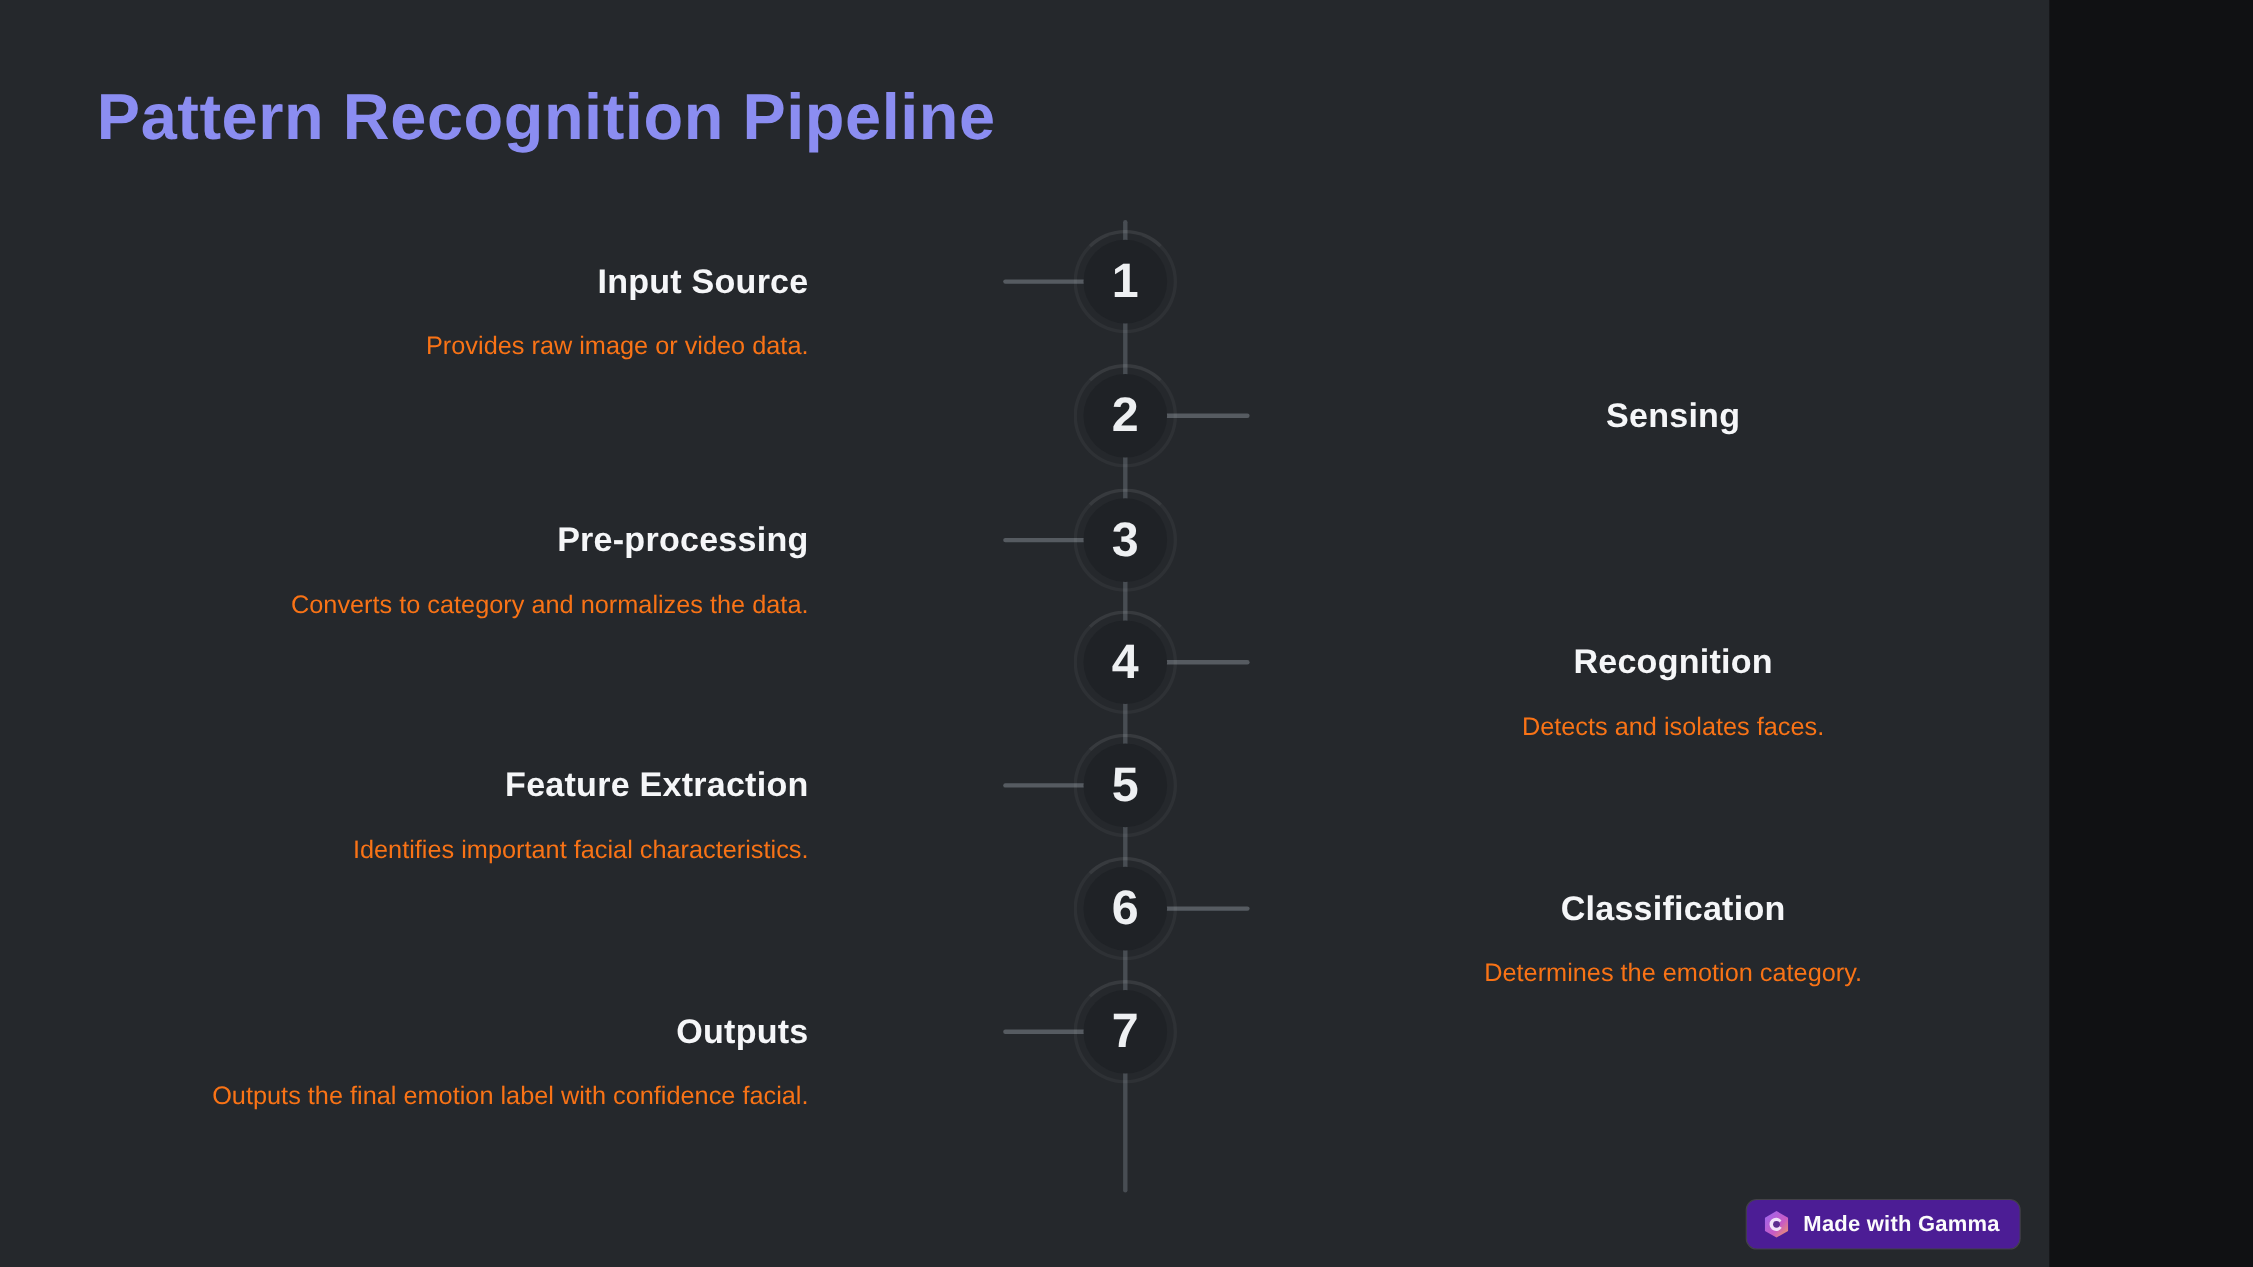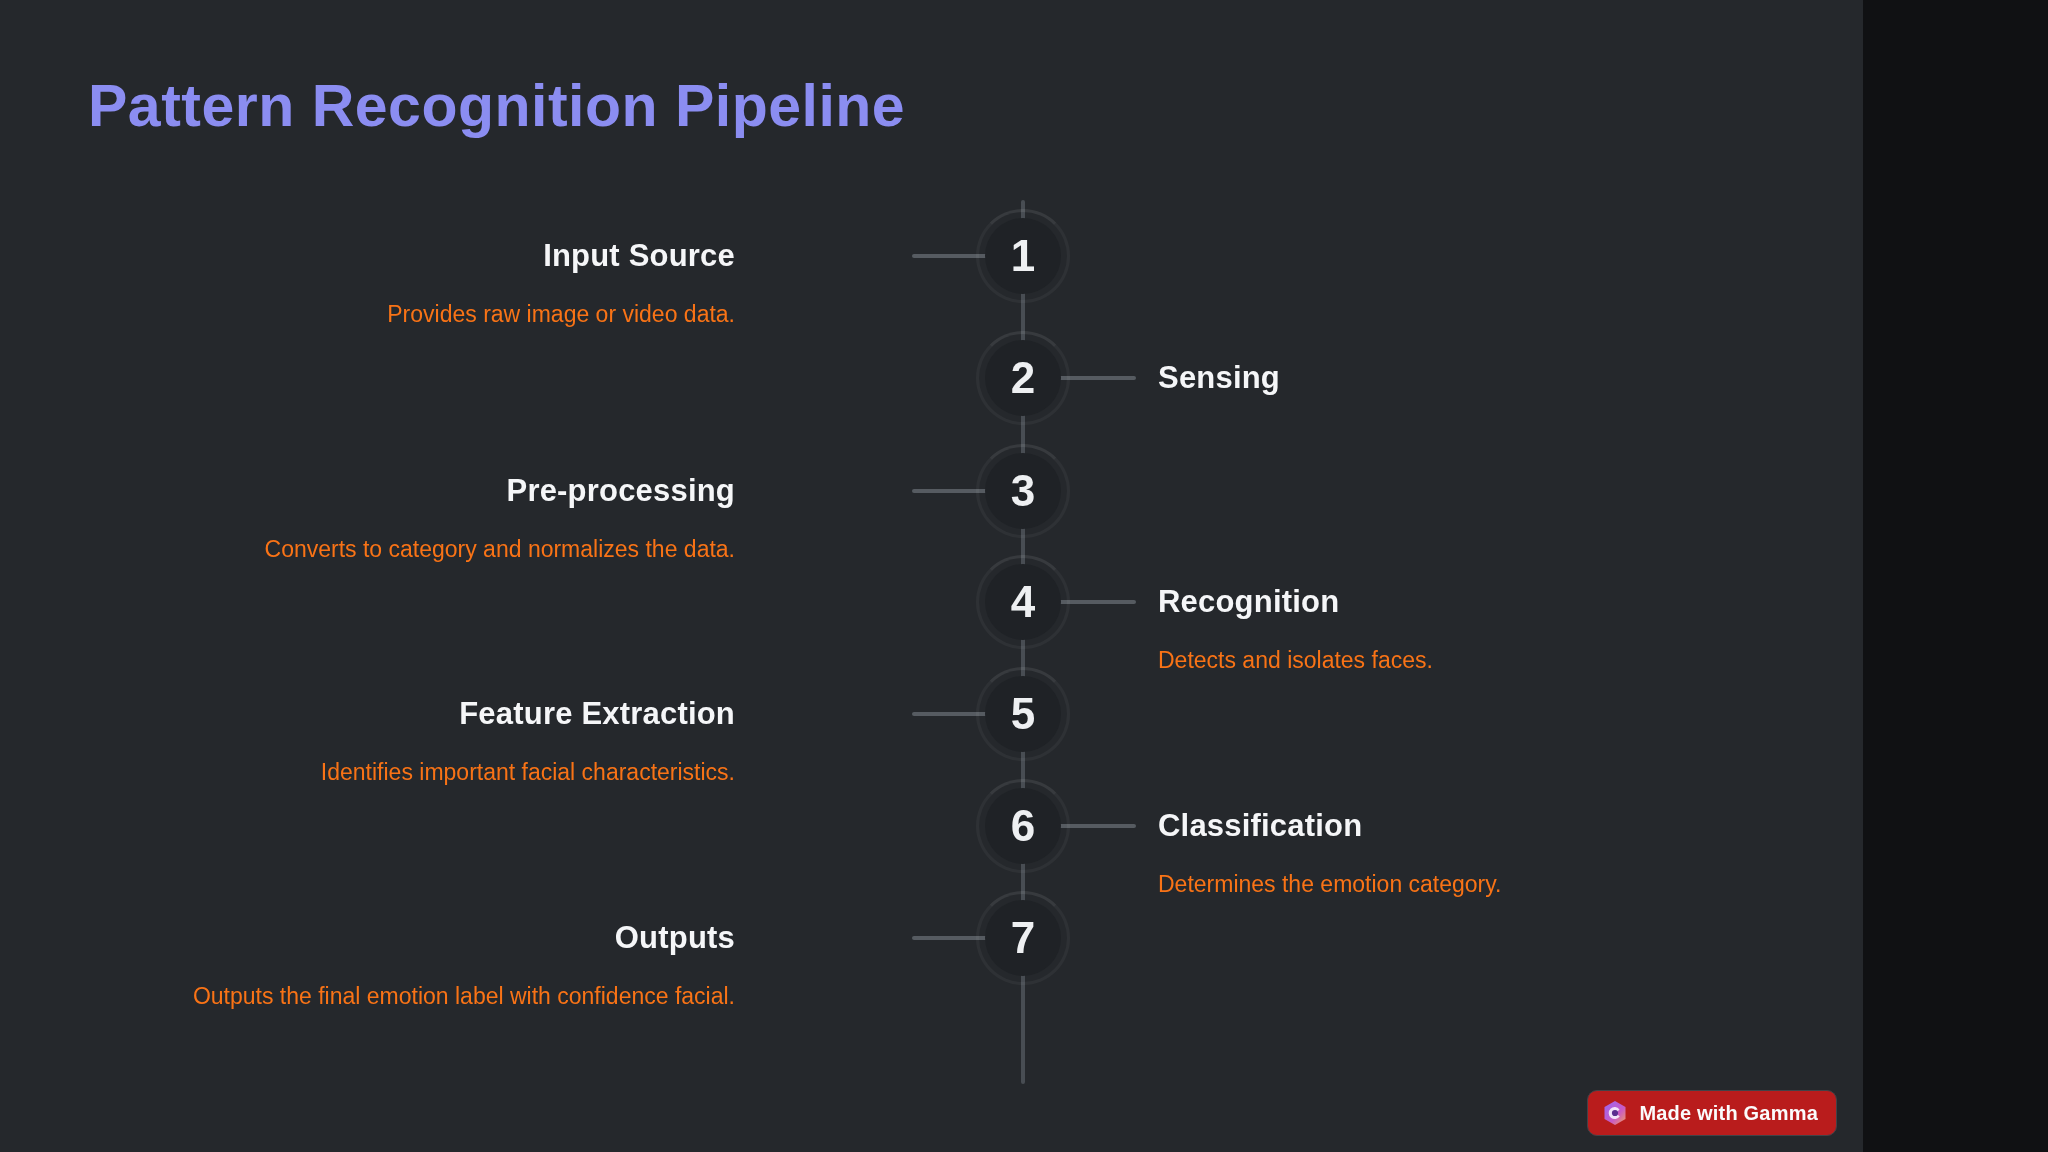--- a/index.html
+++ b/index.html
@@ -80,21 +80,21 @@
   .connector.left  { left: 912px; }
   .connector.right { left: 1052px; }
 
   
   .step-text {
     position: absolute;
     width: 800px;
     z-index: 2;
   }
   .step-text.left  { right: 1128px; text-align: right; }
-  .step-text.right { left: 1158px;  text-align: left; }
+  .step-text.right { left: 1121px;  text-align: center; }
   .step-title {
     margin: 0;
     font-size: 31px;
     line-height: 44px;
     font-weight: 700;
     color: #f5f6f8;
     letter-spacing: 0.2px;
   }
   .step-desc {
     margin: 20px 0 0 0;
@@ -107,21 +107,21 @@
   
   .badge {
     position: absolute;
     right: 26px;
     bottom: 16px;
     height: 46px;
     display: flex;
     align-items: center;
     gap: 11px;
     padding: 0 18px 0 14px;
-    background: #b91c1c;
+    background: #4c1d95;
     border: 1px solid #434247;
     border-radius: 10px;
     box-sizing: border-box;
     cursor: pointer;
   }
   .badge-label {
     font-size: 20px;
     font-weight: 700;
     color: #fbfbfc;
     letter-spacing: 0.2px;

